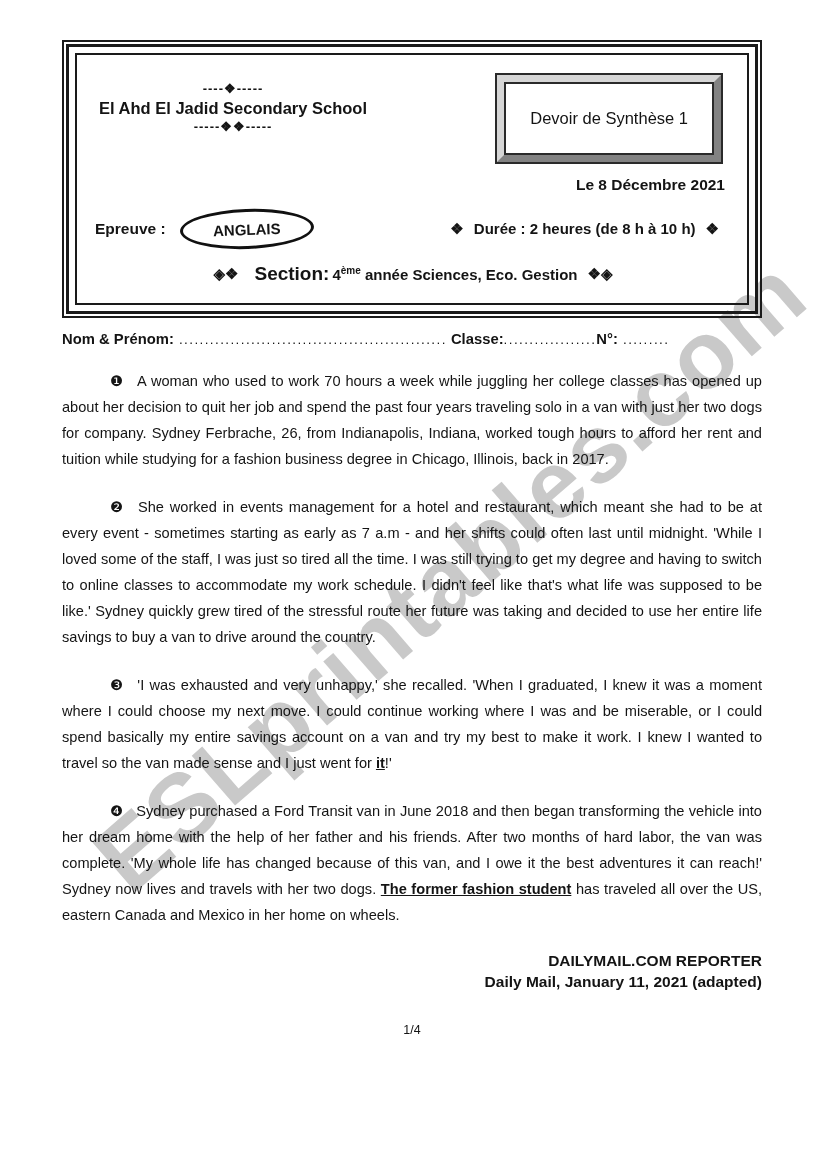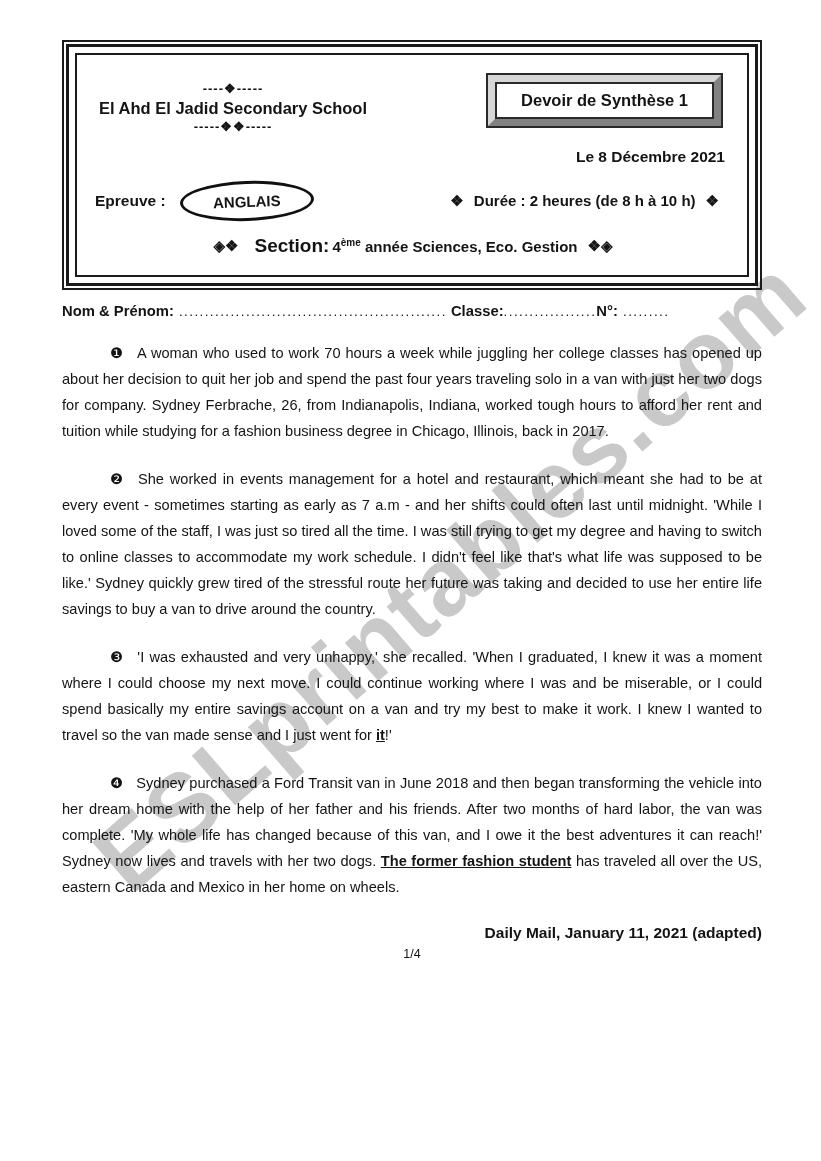--- a/index.html
+++ b/index.html
@@ -34,21 +34,21 @@
   
   .hdr-outer{border:2px solid #1a1a1a;padding:2px;}
   .hdr-mid{border:3px solid #1a1a1a;padding:6px;}
   .hdr-inner{border:2px solid #1a1a1a;padding:14px 16px 18px 18px;background:transparent;}
   .hdr-row1{display:flex;justify-content:space-between;align-items:flex-start;}
   .school-block{text-align:center;font-weight:bold;line-height:1.3;margin-left:4px;margin-top:12px;}
   .deco-line{font-size:13px;letter-spacing:1px;}
   .school-name{font-size:16.5px;}
   .devoir-outer{border:2px solid #2a2a2a;margin-top:4px;margin-right:8px;}
   .devoir-bevel{border:7px outset #d6d6d6;}
-  .devoir-inner{border:2px solid #2a2a2a;background:#fff;padding:7px 24px;font-weight:bold;font-size:16.5px;white-space:nowrap;}
+  .devoir-inner{border:2px solid #2a2a2a;background:#fff;padding:25px 24px;font-weight:normal;font-size:16.5px;white-space:nowrap;}
   .hdr-date{text-align:right;font-weight:bold;font-size:15.5px;margin:12px 6px 15px 0;}
   .hdr-row3{display:flex;justify-content:space-between;align-items:center;margin-top:8px;}
   .epreuve-group{display:flex;align-items:center;gap:14px;}
   .epreuve-label{font-weight:bold;font-size:15.5px;}
   .subject-ellipse{
     display:inline-block;
     border:3px solid #111;
     border-radius:50%;
     padding:9px 30px 8px;
     font-weight:bold;font-size:15px;
@@ -69,21 +69,21 @@
     text-align:center;font-weight:bold;font-size:16.5px;
     text-decoration:underline;letter-spacing:0.5px;
     margin-top:32px;
   }
   .paras{margin-top:21px;font-size:14.6px;line-height:26px;}
   .paras p{margin:0 0 22px 0;text-align:justify;text-align-last:left;}
   .bullet{margin-left:48px;margin-right:13px;}
   .seg-bu{font-weight:bold;text-decoration:underline;}
   
   .source{text-align:right;font-weight:bold;font-size:15.5px;line-height:21px;margin-top:2px;}
-  .page-number{text-align:center;font-size:12.5px;margin-top:4px;}
+  .page-number{text-align:center;font-size:12.5px;margin-top:31px;}
 </style>
 </head>
 <body>
 
 <div class="page">
 
   <div class="watermark">ESLprintables.com</div>
 
   <div class="content">
 
@@ -131,19 +131,20 @@
 
 
     <div class="paras">
         <p><span class="bullet">❶</span><span>A woman who used to work 70 hours a week while juggling her college classes has opened up about her decision to quit her job and spend the past four years traveling solo in a van with just her two dogs for company. Sydney Ferbrache, 26, from Indianapolis, Indiana, worked tough hours to afford her rent and tuition while studying for a fashion business degree in Chicago, Illinois, back in 2017.</span></p>
         <p><span class="bullet">❷</span><span>She worked in events management for a hotel and restaurant, which meant she had to be at every event - sometimes starting as early as 7 a.m - and her shifts could often last until midnight. 'While I loved some of the staff, I was just so tired all the time. I was still trying to get my degree and having to switch to online classes to accommodate my work schedule. I didn't feel like that's what life was supposed to be like.' Sydney quickly grew tired of the stressful route her future was taking and decided to use her entire life savings to buy a van to drive around the country.</span></p>
         <p><span class="bullet">❸</span><span>'I was exhausted and very unhappy,' she recalled. 'When I graduated, I knew it was a moment where I could choose my next move. I could continue working where I was and be miserable, or I could spend basically my entire savings account on a van and try my best to make it work. I knew I wanted to travel so the van made sense and I just went for </span><span class="seg-bu">it</span><span>!'</span></p>
         <p><span class="bullet">❹</span><span>Sydney purchased a Ford Transit van in June 2018 and then began transforming the vehicle into her dream home with the help of her father and his friends. After two months of hard labor, the van was complete. 'My whole life has changed because of this van, and I owe it the best adventures it can reach!' Sydney now lives and travels with her two dogs. </span><span class="seg-bu">The former fashion student</span><span> has traveled all over the US, eastern Canada and Mexico in her home on wheels.</span></p>
       </div>
 
     <div class="source">
+      <div>DAILYMAIL.COM REPORTER</div>
       <div>Daily Mail, January 11, 2021 (adapted)</div>
     </div>
 
     <div class="page-number">1/4</div>
 
   </div>
 </div>
 
 </body></html>

